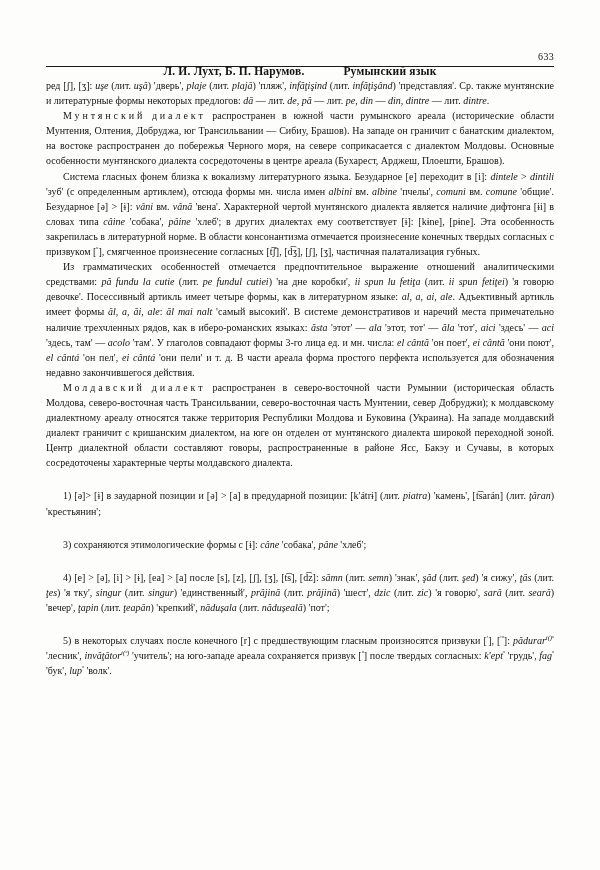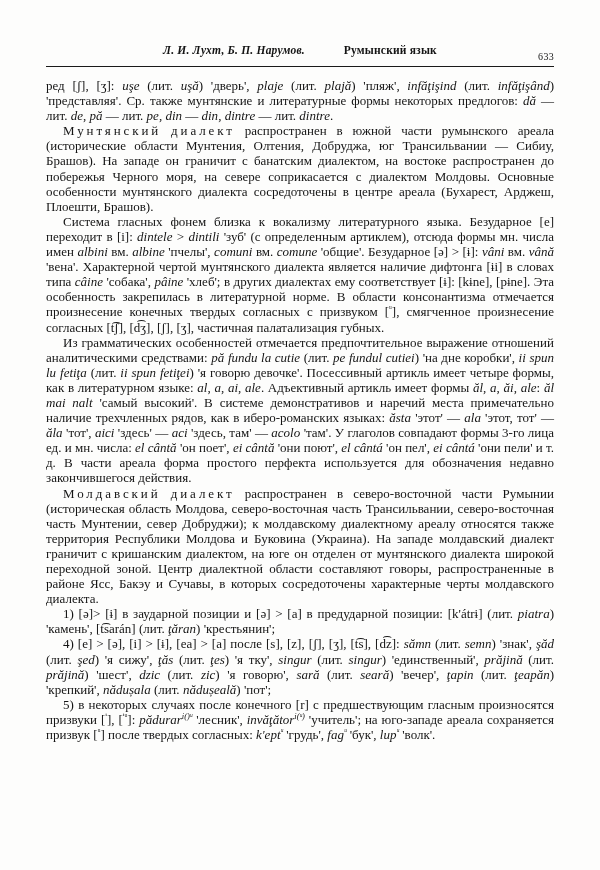--- a/index.html
+++ b/index.html
@@ -24,24 +24,24 @@
   }
   .running-head {
     display: flex;
     align-items: baseline;
     justify-content: center;
     position: relative;
     height: 18px;
     font-size: 11.5px;
   }
   .rh-authors {
-    font-style: italic;
     font-weight: bold;
     letter-spacing: 0.2px;
     white-space: pre;
+    margin-top: 21px;
   }
   .rh-title {
     font-weight: bold;
     letter-spacing: 0.2px;
     white-space: pre;
     padding-left: 36px;
   }
   .rh-page {
     position: absolute;
     right: 0;
@@ -51,35 +51,36 @@
     letter-spacing: 0.3px;
   }
   .rule {
     border: 0;
     border-top: 1.6px solid #1a1a1a;
     margin: 4px 0 0 0;
     height: 0;
   }
   .body-col {
     margin-top: 11px;
-    font-size: 13px;
+    font-size: 10px;
     line-height: 15.1px;
     text-align: justify;
     text-justify: inter-word;
     hyphens: manual;
   }
   .body-col p {
     margin: 0;
     text-indent: 0;
   }
   p.ind {
     text-indent: 17px;
   }
   p.ind-list {
     text-indent: 17px;
+    margin-top: 18px;
   }
   i, .it {
     font-style: italic;
   }
   .sp {
     letter-spacing: 2.9px;
     font-weight: normal;
   }
   .ipa {
     font-family: "Liberation Serif", "DejaVu Serif", serif;
@@ -112,19 +113,20 @@
     <p class="ind">Система гласных фонем близка к вокализму литературного языка. Безударное [e] переходит в [i]: <i>dintele</i> &gt; <i>dintili</i> 'зуб' (с определенным артиклем), отсюда формы мн. числа имен <i>albini</i> вм. <i>albine</i> 'пчелы', <i>comuni</i> вм. <i>comune</i> 'общие'. Безударное [ə] &gt; [ɨ]: <i>vâni</i> вм. <i>vână</i> 'вена'. Характерной чертой мунтянского диалекта является наличие дифтонга [ɨi] в словах типа <i>câine</i> 'собака', <i>pâine</i> 'хлеб'; в других диалектах ему соответствует [ɨ]: [kɨne], [pɨne]. Эта особенность закрепилась в литературной норме. В области консонантизма отмечается произнесение конечных твердых согласных с призвуком [<sup>ᵘ</sup>], смягченное произнесение согласных [t͡ʃ], [d͡ʒ], [ʃ], [ʒ], частичная палатализация губных.</p>
 
     <p class="ind">Из грамматических особенностей отмечается предпочтительное выражение отношений аналитическими средствами: <i>pă fundu la cutie</i> (лит. <i>pe fundul cutiei</i>) 'на дне коробки', <i>ii spun lu fetiţa</i> (лит. <i>ii spun fetiţei</i>) 'я говорю девочке'. Посессивный артикль имеет четыре формы, как в литературном языке: <i>al</i>, <i>a</i>, <i>ai</i>, <i>ale</i>. Адъективный артикль имеет формы <i>ăl</i>, <i>a</i>, <i>ăi</i>, <i>ale</i>: <i>ăl mai nalt</i> 'самый высокий'. В системе демонстративов и наречий места примечательно наличие трехчленных рядов, как в иберо-романских языках: <i>ăsta</i> 'этот' — <i>ala</i> 'этот, тот' — <i>ăla</i> 'тот', <i>aici</i> 'здесь' — <i>aci</i> 'здесь, там' — <i>acolo</i> 'там'. У глаголов совпадают формы 3-го лица ед. и мн. числа: <i>el cântă</i> 'он поет', <i>ei cântă</i> 'они поют', <i>el cântá</i> 'он пел', <i>ei cântá</i> 'они пели' и т. д. В части ареала форма простого перфекта используется для обозначения недавно закончившегося действия.</p>
 
     <p class="ind"><span class="sp">Молдавский</span> <span class="sp">диалект</span> распространен в северо-восточной части Румынии (историческая область Молдова, северо-восточная часть Трансильвании, северо-восточная часть Мунтении, север Добруджи); к молдавскому диалектному ареалу относятся также территория Республики Молдова и Буковина (Украина). На западе молдавский диалект граничит с кришанским диалектом, на юге он отделен от мунтянского диалекта широкой переходной зоной. Центр диалектной области составляют говоры, распространенные в районе Ясс, Бакэу и Сучавы, в которых сосредоточены характерные черты молдавского диалекта.</p>
 
 
     <p class="ind-list">1) [ə]&gt; [ɨ] в заударной позиции и [ə] &gt; [a] в предударной позиции: [k'átrɨ] (лит. <i>piatra</i>) 'камень', [t͡sarán] (лит. <i>ţăran</i>) 'крестьянин';</p>
 
 
+    <p class="ind-list">3) сохраняются этимологические формы с [ɨ]: <i>câne</i> 'собака', <i>pâne</i> 'хлеб';</p>
 
     <p class="ind-list">4) [e] &gt; [ə], [i] &gt; [ɨ], [ea] &gt; [a] после [s], [z], [ʃ], [ʒ], [t͡s], [d͡z]: <i>sămn</i> (лит. <i>semn</i>) 'знак', <i>şăd</i> (лит. <i>şed</i>) 'я сижу', <i>ţăs</i> (лит. <i>ţes</i>) 'я тку', <i>singur</i> (лит. <i>singur</i>) 'единственный', <i>prăjină</i> (лит. <i>prăjină</i>) 'шест', <i>dzic</i> (лит. <i>zic</i>) 'я говорю', <i>sară</i> (лит. <i>seară</i>) 'вечер', <i>ţapin</i> (лит. <i>ţeapăn</i>) 'крепкий', <i>nădușala</i> (лит. <i>nădușeală</i>) 'пот';</p>
 
     <p class="ind-list">5) в некоторых случаях после конечного [r] с предшествующим гласным произносятся призвуки [<sup>ⁱ</sup>], [<sup>ⁱᵘ</sup>]: <i>pădurar</i><sup><i>i()ᵘ</i></sup> 'лесник', <i>invăţător</i><sup><i>i(ᵘ)</i></sup> 'учитель'; на юго-западе ареала сохраняется призвук [<sup>ᵘ</sup>] после твердых согласных: <i>k'ept</i><sup><i>ᵘ</i></sup> 'грудь', <i>fag</i><sup><i>ᵘ</i></sup> 'бук', <i>lup</i><sup><i>ᵘ</i></sup> 'волк'.</p>
 
   </div>
 </div>
 
 </body></html>

